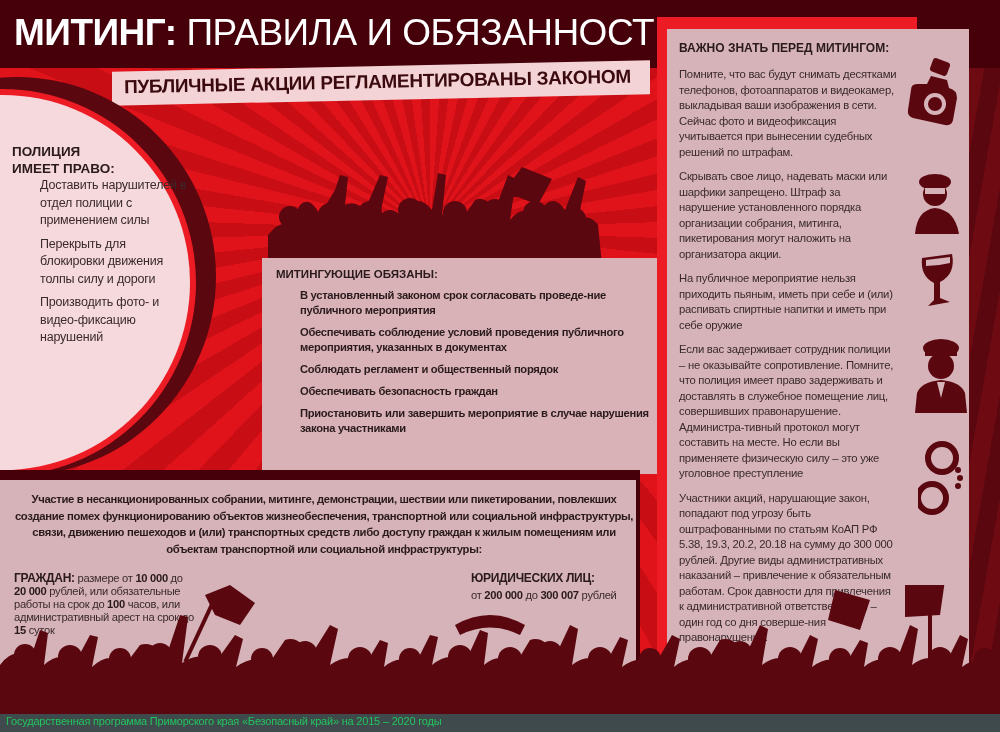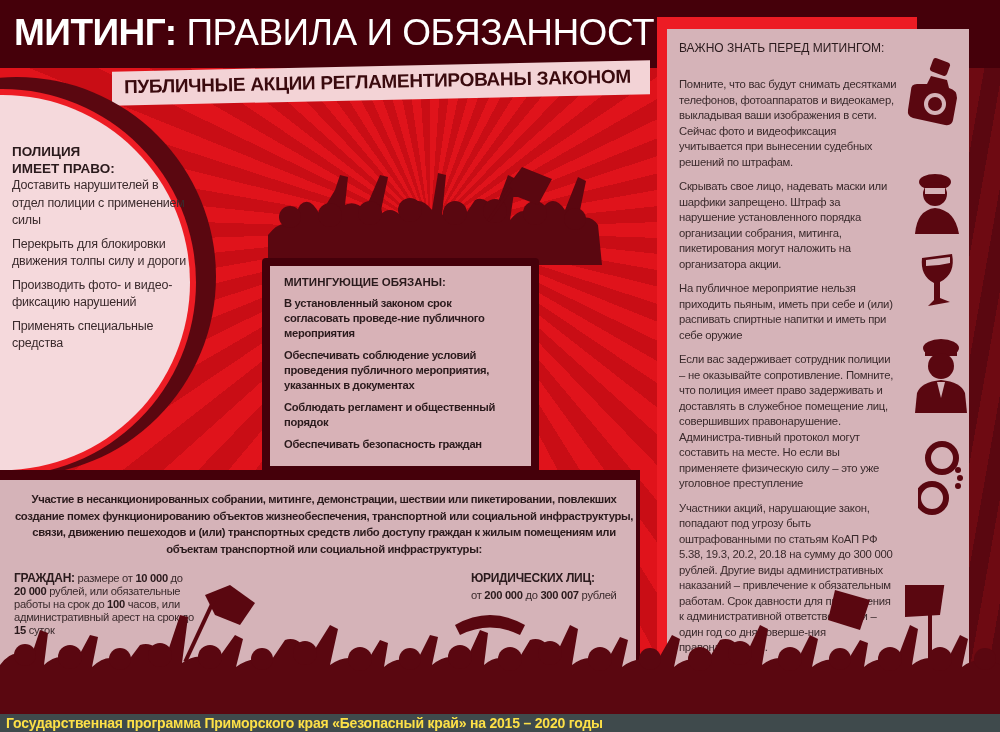--- a/index.html
+++ b/index.html
@@ -13,58 +13,57 @@
     background: repeating-linear-gradient(100deg, #6e0a12 0 18px, #5a0710 18px 36px); }
   .header-band { position: absolute; left: 0; top: 0; width: 1000px; height: 68px; background: #45000a; }
   .title { position: absolute; left: 14px; top: 12px; font-size: 37px; color: #fff; letter-spacing: -0.5px; font-family: "Liberation Sans", sans-serif; white-space: nowrap; }
   .title b { font-weight: 700; }
   .title span { font-weight: 400; }
   .subtitle-box { position: absolute; left: 112px; top: 66px; width: 538px; height: 34px; background: #f3d3d6; transform: skewY(-1.2deg); }
   .subtitle { position: absolute; left: 124px; top: 71px; font-size: 19px; font-weight: 700; color: #3a0a0e; white-space: nowrap; transform: rotate(-1.2deg); letter-spacing: -0.3px; }
   .circle { position: absolute; left: -185px; top: 95px; width: 375px; height: 375px; border-radius: 50%; background: #f5d9dc; box-shadow: 0 0 0 6px #ed1c24, 14px -6px 0 12px #5a0710; }
   .police { position: absolute; left: 12px; top: 143px; width: 175px; color: #3a2a2c; font-family: "Liberation Sans", sans-serif; }
   .police h3 { font-size: 13.5px; font-weight: 700; line-height: 17px; color: #2a1a1c; }
-  .police p { font-size: 12.5px; line-height: 17.5px; margin-bottom: 6px; letter-spacing: -0.2px; }
+  .police p { font-size: 12.5px; line-height: 17.5px; margin-bottom: 6px; letter-spacing: -0.2px; margin-left: 28px; }
   .stage-crowd { position: absolute; left: 260px; top: 165px; width: 350px; height: 100px; }
-  .obligations { position: absolute; left: 262px; top: 258px; width: 277px; height: 216px; background: #45000a; padding: 8px; border-radius: 4px; }
+  .obligations { position: absolute; left: 262px; top: 258px; width: 405px; height: 216px; background: #45000a; padding: 0; border-radius: 4px; }
   .obligations .inner { background: #d8b2b7; width: 100%; height: 100%; padding: 10px 14px; }
   .obligations h3 { font-size: 11.5px; font-weight: 700; color: #2a1a1c; margin-bottom: 8px; }
-  .obligations p { font-size: 11.2px; font-weight: 700; color: #2a1a1c; line-height: 15px; margin-bottom: 7px; letter-spacing: -0.3px; }
+  .obligations p { font-size: 11.2px; font-weight: 700; color: #2a1a1c; line-height: 15px; margin-bottom: 7px; letter-spacing: -0.3px; margin-left: 24px; }
   .right-frame { position: absolute; left: 657px; top: 17px; width: 260px; height: 715px; background: #ed1c24; }
   .right-panel { position: absolute; left: 667px; top: 29px; width: 302px; height: 700px; background: #d5b3b8; padding: 12px 14px 0 12px; }
-  .right-panel h3 { font-size: 12px; font-weight: 400; color: #2a1a1c; margin-bottom: 22px; }
+  .right-panel h3 { font-size: 12px; font-weight: 700; color: #2a1a1c; margin-bottom: 12px; }
   .right-panel p { font-size: 11.3px; line-height: 15.5px; color: #3a2a2c; margin-bottom: 9px; width: 218px; letter-spacing: -0.25px; }
   .r-icon { position: absolute; }
   .penalty-box { position: absolute; left: 0; top: 470px; width: 640px; height: 210px; background: #45000a; }
   .penalty-inner { position: absolute; left: 0; top: 480px; width: 636px; height: 200px; background: #d5b3b8; }
   .penalty-text { position: absolute; left: 14px; top: 491px; width: 620px; font-size: 11.3px; font-weight: 700; line-height: 16.5px; color: #2a1a1c; letter-spacing: -0.35px; text-align: center; }
   .pcol { position: absolute; font-size: 11.2px; color: #3a2a2c; line-height: 13px; letter-spacing: -0.3px; }
   .pcol .lbl { font-weight: 700; color: #2a1a1c; font-size: 12px; }
   .pcol b { font-weight: 700; color: #2a1a1c; }
   .crowd-bottom { position: absolute; left: 0; top: 585px; width: 1000px; height: 130px; }
   .footer { position: absolute; left: 0; top: 714px; width: 1000px; height: 18px; background: #3f4a4c; }
-  .footer span { position: absolute; left: 6px; top: 1px; font-size: 14px; font-weight: 700; color: #fde047; white-space: nowrap; letter-spacing: -0.2px; }
+  .footer span { position: absolute; left: 6px; top: 1px; font-size: 11px; font-weight: 400; color: #22c55e; white-space: nowrap; letter-spacing: -0.2px; }
 </style>
 </head>
 <body>
 
 <div class="canvas">
   <div class="dark-right"></div>
   <div class="header-band"></div>
   <div class="title"><b>МИТИНГ:</b><span> ПРАВИЛА И ОБЯЗАННОСТИ</span></div>
   <div class="subtitle-box"></div>
   <div class="subtitle">ПУБЛИЧНЫЕ АКЦИИ РЕГЛАМЕНТИРОВАНЫ ЗАКОНОМ</div>
 
   <div class="circle"></div>
   <div class="police">
     <h3><span>ПОЛИЦИЯ</span><br><span>ИМЕЕТ ПРАВО:</span></h3>
     <p>Доставить нарушителей в отдел полиции с применением силы</p>
     <p>Перекрыть для блокировки движения толпы силу и дороги</p>
     <p>Производить фото- и видео-фиксацию нарушений</p>
-    <p>Применять специальные средства</p>
   </div>
 
   <svg class="stage-crowd" viewBox="0 0 350 100">
     <g fill="#5a0710">
       <path d="M8 100 L8 70 Q20 55 30 60 L40 40 Q50 30 60 50 L75 25 L80 10 L88 12 L85 40 Q95 35 105 45 L120 10 L128 12 L120 50 Q130 40 140 50 L150 40 Q160 30 172 45 L178 8 L186 10 L182 50 Q195 38 205 50 L215 35 Q225 30 235 45 L248 10 L256 14 L250 55 Q262 40 272 50 L285 40 Q295 30 305 45 L318 12 L326 16 L318 55 Q330 48 338 60 L342 100 Z"></path>
       <circle cx="30" cy="52" r="11"></circle>
         <circle cx="70" cy="50" r="12"></circle>
         <circle cx="110" cy="48" r="12"></circle>
         <circle cx="150" cy="45" r="12"></circle>
         <circle cx="195" cy="48" r="12"></circle>
@@ -76,20 +75,21 @@
     </g>
   </svg>
 
   <div class="obligations">
     <div class="inner">
       <h3>МИТИНГУЮЩИЕ ОБЯЗАНЫ:</h3>
       <p>В установленный законом срок согласовать проведе-ние публичного мероприятия</p>
       <p>Обеспечивать соблюдение условий проведения публичного мероприятия, указанных в документах</p>
       <p>Соблюдать регламент и общественный порядок</p>
       <p>Обеспечивать безопасность граждан</p>
+      <p>Приостановить или завершить мероприятие в случае нарушения закона участниками</p>
     </div>
   </div>
 
   <div class="right-frame"></div>
   <div class="right-panel">
     <h3>ВАЖНО ЗНАТЬ ПЕРЕД МИТИНГОМ:</h3>
     <p>Помните, что вас будут снимать десятками телефонов, фотоаппаратов и видеокамер, выкладывая ваши изображения в сети. Сейчас фото и видеофиксация учитывается при вынесении судебных решений по штрафам.</p>
     <p>Скрывать свое лицо, надевать маски или шарфики запрещено. Штраф за нарушение установленного порядка организации собрания, митинга, пикетирования могут наложить на организатора акции.</p>
     <p>На публичное мероприятие нельзя приходить пьяным, иметь при себе и (или) распивать спиртные напитки и иметь при себе оружие</p>
     <p>Если вас задерживает сотрудник полиции – не оказывайте сопротивление. Помните, что полиция имеет право задерживать и доставлять в служебное помещение лиц, совершивших правонарушение. Администра-тивный протокол могут составить на месте. Но если вы применяете физическую силу – это уже уголовное преступление</p>

